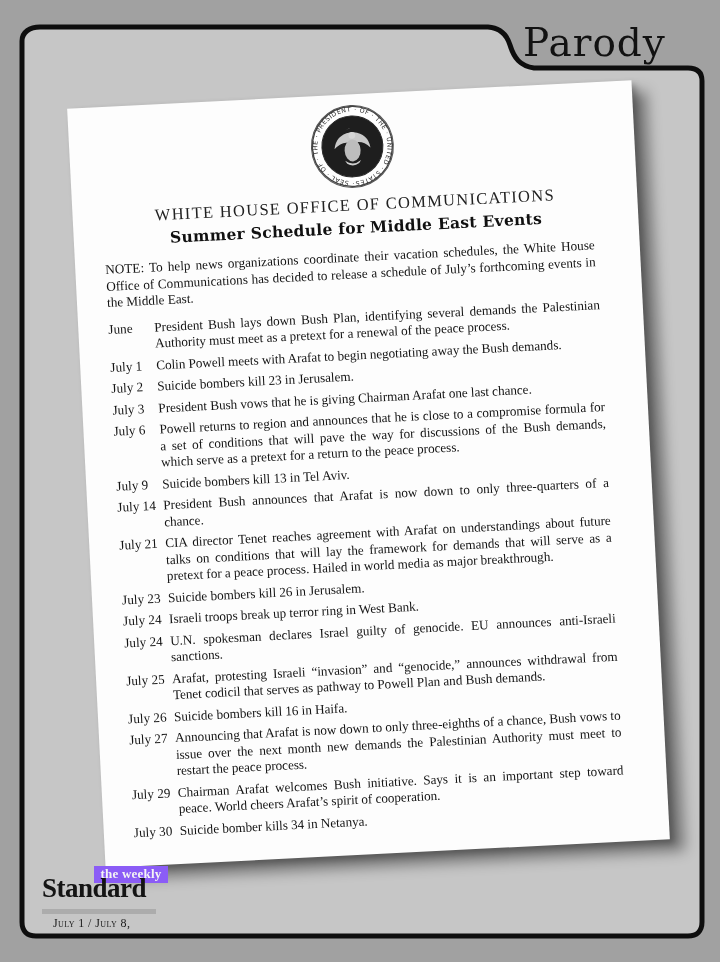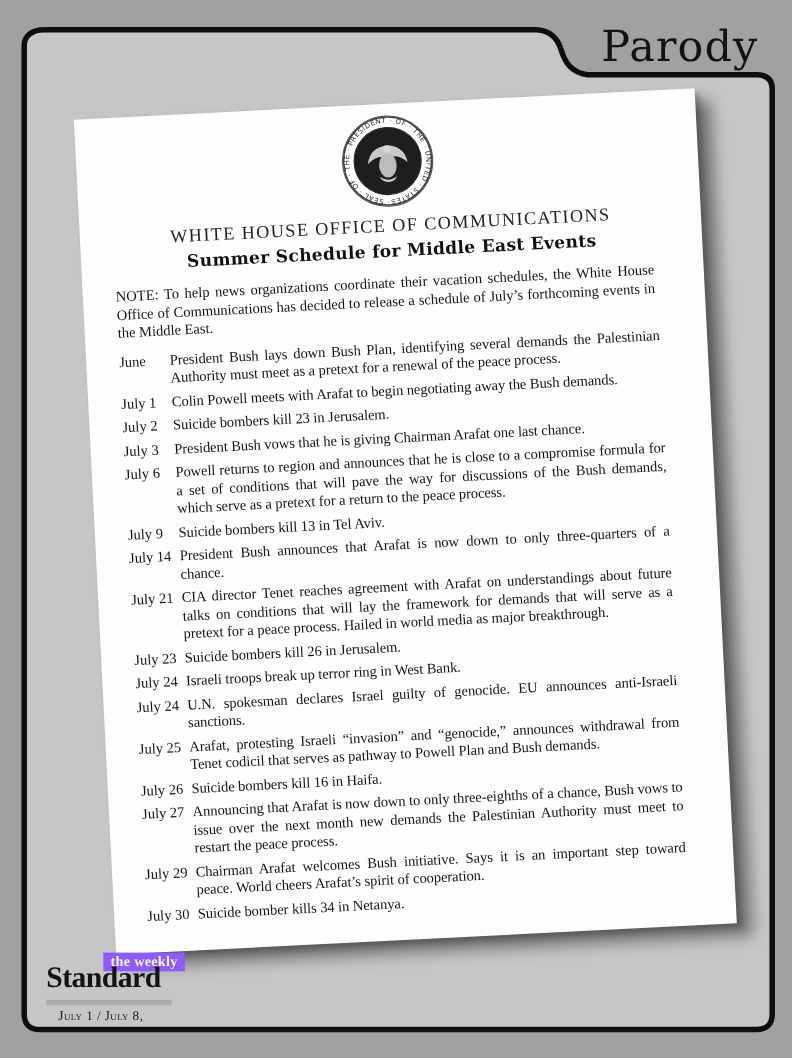--- a/index.html
+++ b/index.html
@@ -6,21 +6,21 @@
   body{
     width:720px;height:962px;position:relative;overflow:hidden;
     background:#a1a1a1;
     font-family:"Liberation Serif", serif;
   }
   
   #frame-svg{position:absolute;left:0;top:0;z-index:0;}
   .parody{
     position:absolute;left:523px;top:20px;width:190px;height:48px;z-index:2;
     font-family:"DejaVu Serif", serif;font-size:39px;color:#121212;
-    letter-spacing:1px;text-align:center;line-height:46px;
+    letter-spacing:1px;line-height:46px;
   }
   
   .paper{
     position:absolute;left:86px;top:94px;width:565px;height:760px;z-index:1;
     background:#fdfdfd;
     transform:rotate(-2.9deg);
     box-shadow:14px 12px 14px rgba(0,0,0,0.42), 4px 4px 6px rgba(0,0,0,0.25);
     color:#1a1a1a;
     padding:0;box-sizing:border-box;
   }

